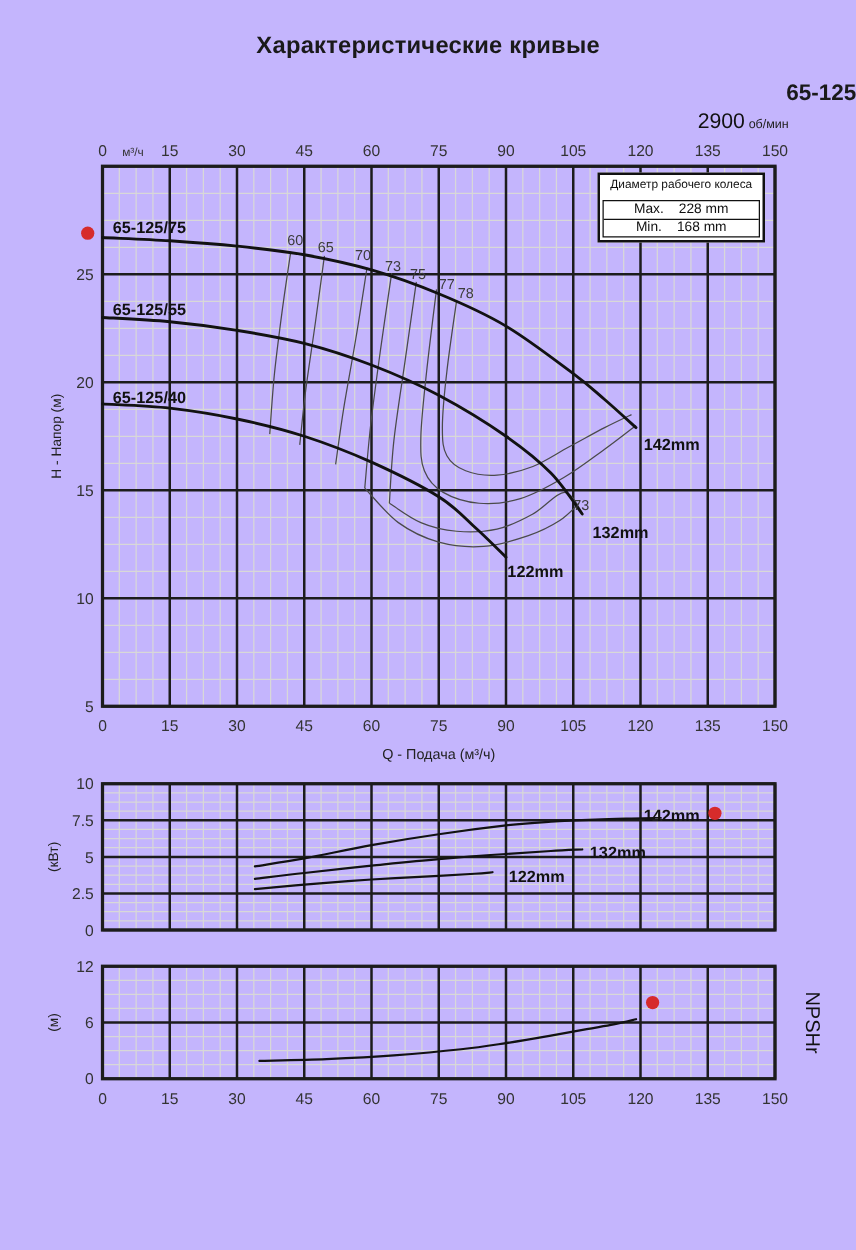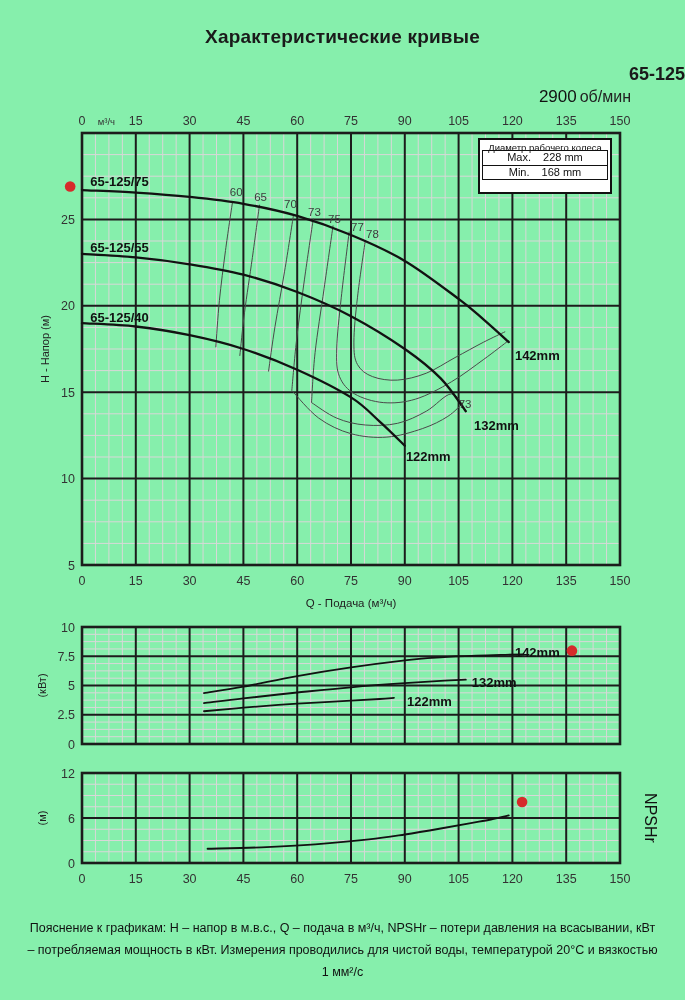--- a/index.html
+++ b/index.html
@@ -1,29 +1,29 @@
 <!DOCTYPE html>
 <html><head>
 <meta charset="utf-8">
 <style>
   html,body{margin:0;padding:0;background:#ffffff;}
-  .page{position:relative;width:685px;height:1000px;background:#86efac;
+  .page{position:relative;width:685px;height:1000px;background:#c4b5fd;
         font-family:"Liberation Sans",sans-serif;color:#1a1a1a;overflow:hidden;}
   .title{position:absolute;left:0;top:26px;width:100%;text-align:center;
          font-size:19px;font-weight:700;letter-spacing:.2px;}
   .subtitle{position:absolute;left:0;top:64px;width:100%;text-align:right;
          font-size:18px;font-weight:700;}
   .rpm{position:absolute;right:54px;top:87px;display:flex;align-items:baseline;gap:3px;}
   .rpm-value{font-size:17px;font-weight:400;color:#111;}
-  .rpm-unit{font-size:16px;color:#222;}
+  .rpm-unit{font-size:10px;color:#222;}
   #chart-svg{position:absolute;left:0;top:0;}
   .legend{position:absolute;left:478px;top:138px;width:134px;height:56px;
           border:2px solid #111;background:#fff;box-sizing:border-box;}
   .legend-header{font-size:9.5px;text-align:center;padding-top:2px;color:#111;}
-  .legend-body{position:absolute;left:2px;right:2px;bottom:12px;border:1.5px solid #111;margin-top:33px;}
+  .legend-body{position:absolute;left:2px;right:2px;bottom:2px;border:1.5px solid #111;margin-top:33px;}
   .legend-row{display:flex;justify-content:center;gap:12px;font-size:11px;
               line-height:13.5px;color:#111;}
   .legend-row + .legend-row{border-top:1.5px solid #111;}
   .footer{position:absolute;left:25px;right:25px;top:918px;text-align:center;
           font-size:12.5px;line-height:1.75;color:#111;}
 </style>
 </head>
 <body>
 
 <div class="page">
@@ -325,14 +325,13 @@
         <span>Max.</span>
         <span>228 mm</span>
       </div>
       <div class="legend-row">
         <span>Min.</span>
         <span>168 mm</span>
       </div>
     </div>
   </div>
 
-  <div class="footer">Пояснение к графикам: Н – напор в м.в.с., Q – подача в м³/ч, NPSHr – потери давления на всасывании, кВт – потребляемая мощность в кВт. Измерения проводились для чистой воды, температурой 20°C и вязкостью 1 мм²/с</div>
 </div>
 
 </body></html>

